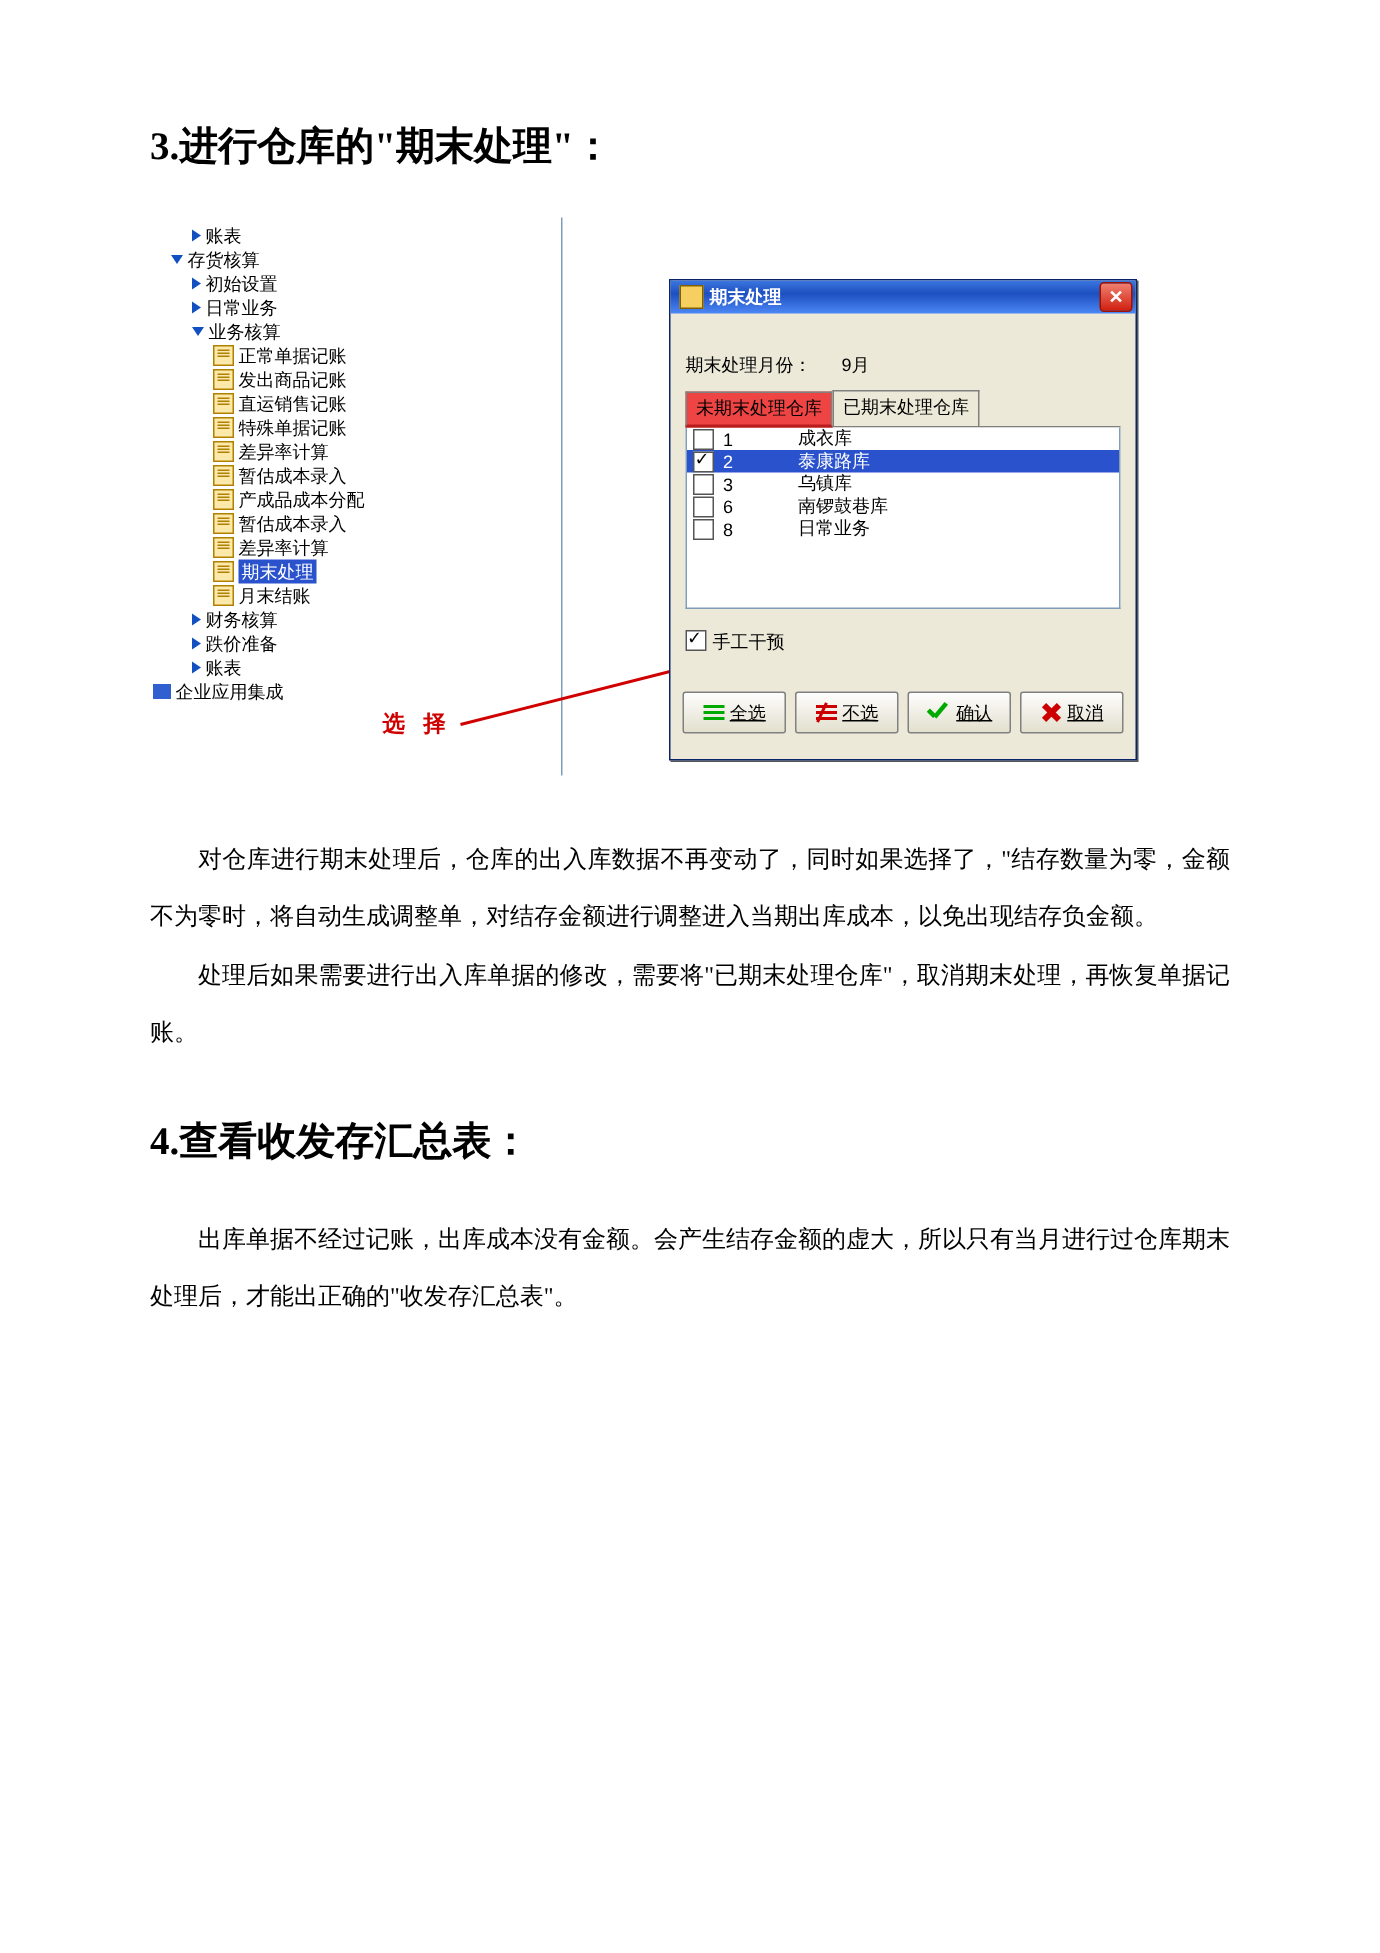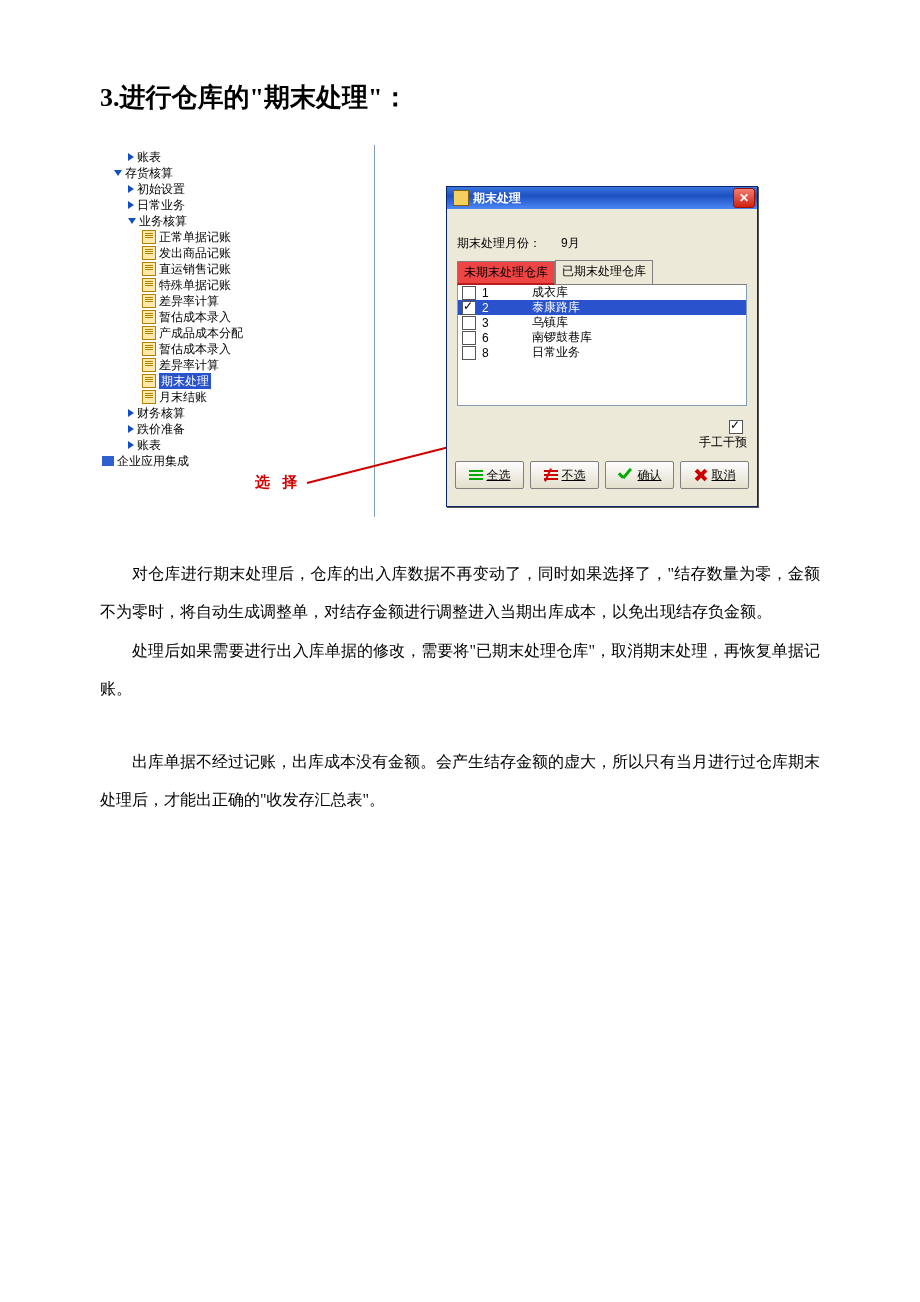--- a/index.html
+++ b/index.html
@@ -123,21 +123,21 @@
     border:1px solid #7f9db9; border-top:none;
     overflow:hidden;
   }
   .lrow{display:flex; align-items:center; height:15px; padding-left:4px;}
   .lrow.sel{background:#2952cc; color:#fff;}
   .ck{width:12px;height:12px;border:1px solid #555;background:#fff;margin-right:6px;position:relative;flex-shrink:0;}
   .ck.on::after{content:"✓";position:absolute;left:0;top:-3px;font-size:12px;color:#000;}
   .lrow.sel .ck.on::after{color:#000;}
   .lcol1{width:50px;}
   .opts{margin:14px 2px 0 2px;}
-  .opt{display:flex;align-items:flex-end;margin:2px 0;flex-direction:column;}
+  .opt{display:flex;align-items:flex-start;margin:2px 0;}
   .opt .ck{margin-right:4px;}
   .opt-label{}
   .dotted{border:1px dotted #000;padding:0 1px;}
   .btnrow{
     position:absolute; left:8px; right:8px; bottom:10px;
     display:flex; gap:6px;
   }
   .btn{
     flex:1; height:26px;
     background:linear-gradient(#fdfdfd,#e3e0ce);
@@ -370,16 +370,17 @@
       </div>
     </div>
 
   </div>
 
   <p class="body-para ind">对仓库进行期末处理后，仓库的出入库数据不再变动了，同时如果选择了，"结存数量为零，金额不为零时，将自动生成调整单，对结存金额进行调整进入当期出库成本，以免出现结存负金额。</p>
   <p class="body-para ind">处理后如果需要进行出入库单据的修改，需要将"已期末处理仓库"，取消期末处理，再恢复单据记账。</p>
 
   <div class="spacer-lg"></div>
 
+  <h2 class="doc-heading">4.查看收发存汇总表：</h2>
 
   <p class="body-para ind">出库单据不经过记账，出库成本没有金额。会产生结存金额的虚大，所以只有当月进行过仓库期末处理后，才能出正确的"收发存汇总表"。</p>
 
 </div>
 
 </body></html>

